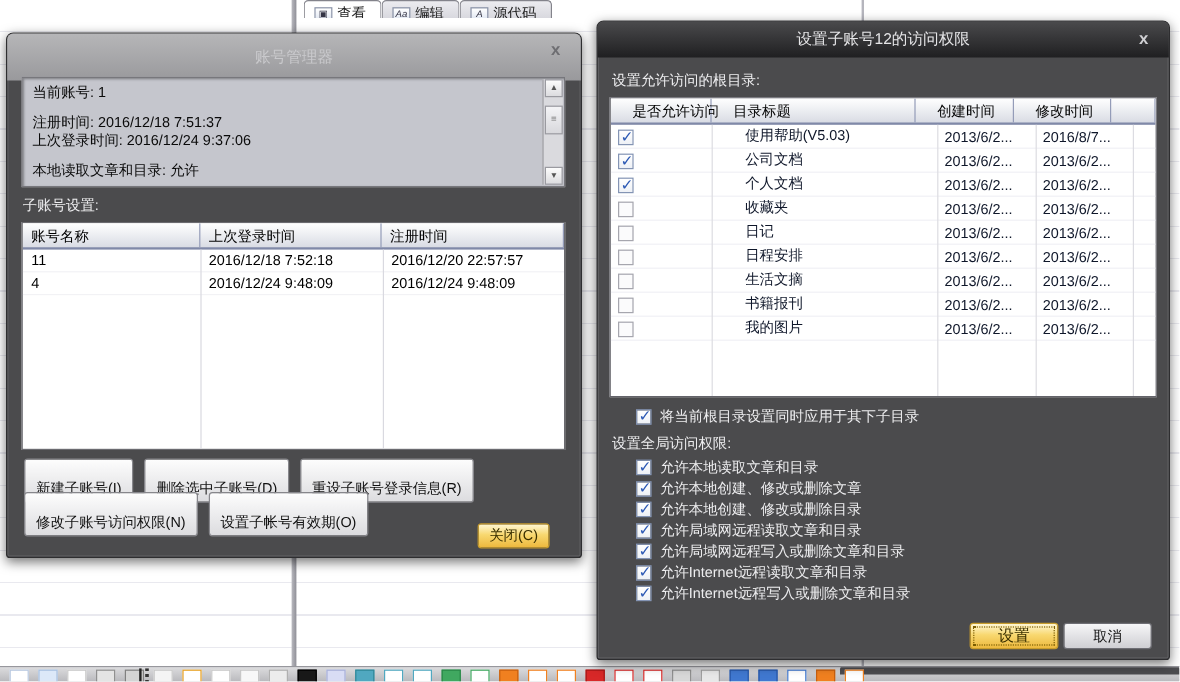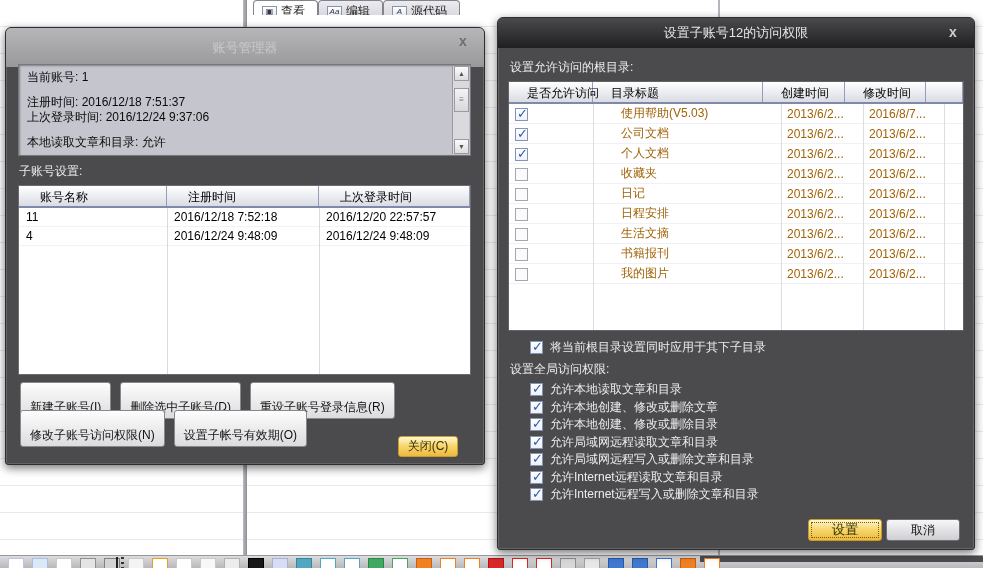--- a/index.html
+++ b/index.html
@@ -54,42 +54,42 @@
   .sbtn { position:absolute; left:1px; width:15px; height:15px; background:linear-gradient(#fcfcfc,#dcdcdf); border:1px solid #9a9aa0;
     font-size:7px; color:#555; text-align:center; line-height:13px; }
   .sbtn.up { top:0; } .sbtn.down { bottom:0; }
   .sthumb { position:absolute; left:1px; top:22px; width:15px; height:24px; background:linear-gradient(#f4f4f6,#d8d8dc); border:1px solid #9a9aa0;
     font-size:8px; color:#777; text-align:center; line-height:22px; letter-spacing:0; }
 
   .dlg-label { position:absolute; color:#ededef; }
 
   .atable { position:absolute; left:13px; top:158px; width:453px; height:190px; background:#fff; border:1px solid #6b6b70; overflow:hidden; }
   .athead { display:flex; height:22px; background:linear-gradient(#ffffff,#d9dce4); border-bottom:2px solid #8089a8; }
-  .athead .hc { padding:3px 21px; border-right:1px solid #949cb8; color:#000; white-space:nowrap; }
+  .athead .hc { padding:3px 7px; border-right:1px solid #949cb8; color:#000; white-space:nowrap; }
   .ac0 { width:148px; } .ac1 { width:152px; } .ac2 { flex:1; }
   .arow { display:flex; height:19px; align-items:center; border-bottom:1px solid #f2f2f5; color:#000; }
   .arow span { padding:0 7px; white-space:nowrap; overflow:hidden; }
   .atable .vline { position:absolute; top:22px; bottom:0; width:1px; background:#d9d9e0; }
 
   .btnrow { position:absolute; left:15px; display:flex; gap:9px; }
   .btn { height:37px; padding:16px 9px; font-size:12px; color:#111; font-family:inherit;
     background:linear-gradient(#fdfdfd,#dcdcdf); border:1px solid #87878c; border-radius:3px; white-space:nowrap; }
   .btn-gold { background:linear-gradient(#fff7d4,#f8d870 45%,#edb93e); border:1px solid #c79c2c; color:#3a3000; border-radius:3px; font-family:inherit; }
   .btn-close { position:absolute; left:393px; top:409px; width:60px; height:21px; font-size:12px; }
 
   
   .dlg-right { left:497px; top:17px; width:478px; height:533px; }
   .dlg-right .titlebar { background:linear-gradient(#4a4a4c,#1f1f21); color:#e5e5e7; height:30px; }
   .dlg-right .close { color:#cfcfd2; top:5px; }
 
   .ptable { position:absolute; left:11px; top:64px; width:456px; height:250px; background:#fff; border:1px solid #63636a; overflow:hidden; }
   .pthead { display:flex; height:22px; background:linear-gradient(#ffffff,#d9dce4); border-bottom:2px solid #8089a8; }
   .pthead .hc { padding:3px 18px; border-right:1px solid #949cb8; color:#000; white-space:nowrap; }
   .pc0 { width:84px; } .pc1 { width:188px; } .pc2 { width:82px; } .pc3 { width:81px; } .pc4 { flex:1; }
-  .prow { display:flex; height:20px; align-items:center; border-bottom:1px solid #f1f1f5; color:#a16207; }
+  .prow { display:flex; height:20px; align-items:center; border-bottom:1px solid #f1f1f5; color:#0f172a; }
   .prow .pc0 { padding-left:6px; }
   .prow .pc1 { padding-left:28px; white-space:nowrap; overflow:hidden; }
   .prow .pc2, .prow .pc3 { padding-left:6px; white-space:nowrap; overflow:hidden; }
   .ptable .vline { position:absolute; top:22px; bottom:0; width:1px; background:#dcdce2; }
 
   .cb { display:inline-block; width:13px; height:13px; position:relative; vertical-align:middle;
     background:linear-gradient(#ffffff,#eef1f6); border:1px solid #8494b4; }
   .cb.checked::after { content:"✓"; position:absolute; left:1px; top:-3px; font-size:13px; font-weight:bold; color:#2b58b4; }
   .cb.unchecked { background:#fbfbfc; border-color:#a6a6ae; }
 
@@ -222,22 +222,22 @@
         <div class="sthumb">≡</div>
         <div class="sbtn down">▼</div>
       </div>
     </div>
 
     <div class="dlg-label" style="left:14px; top:136px;">子账号设置:</div>
 
     <div class="atable">
       <div class="athead">
         <span class="hc ac0">账号名称</span>
+        <span class="hc ac2">上次登录时间</span>
         <span class="hc ac1">注册时间</span>
-        <span class="hc ac2">上次登录时间</span>
       </div>
       <div>
   <div class="arow">
     <span class="ac0">11</span>
     <span class="ac1">2016/12/18 7:52:18</span>
     <span class="ac2">2016/12/20 22:57:57</span>
   </div>
 
   <div class="arow">
     <span class="ac0">4</span>

